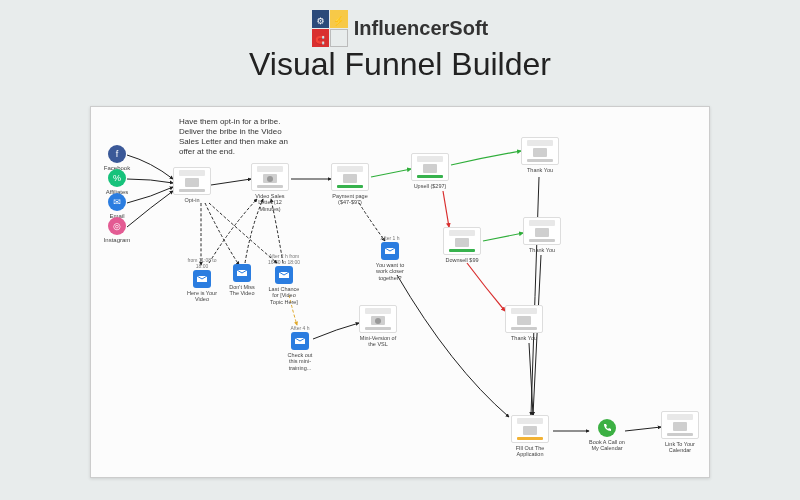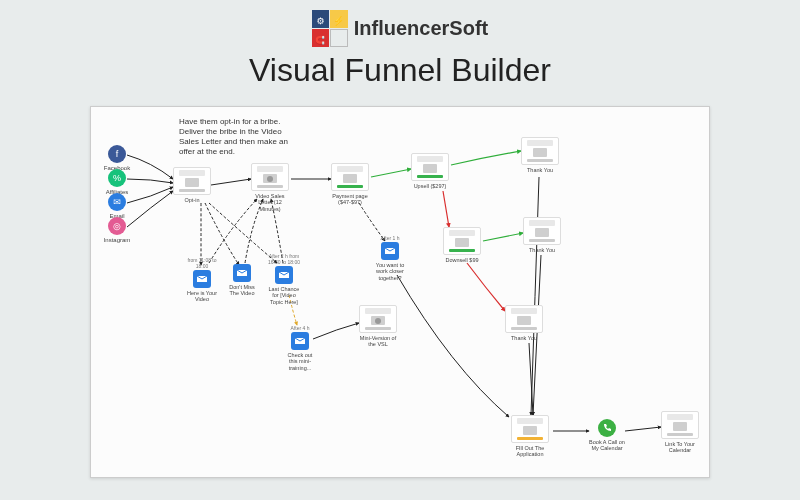--- a/index.html
+++ b/index.html
@@ -19,21 +19,21 @@
   }
   .brand-logo {
     width: 36px; height: 36px; display: grid;
     grid-template-columns: 1fr 1fr; grid-template-rows: 1fr 1fr;
     gap: 1px;
   }
   .brand-logo > div { display:flex; align-items:center; justify-content:center; }
   .bl1 { background:#2b4a7a; } .bl2 { background:#f7c948; }
   .bl3 { background:#d92f2f; } .bl4 { background:#e8ecec; border:1px solid #bbb; }
   .brand-name { font-size: 20px; font-weight: 800; color:#333; }
-  .title { font-size: 32px; color:#222; margin-top: 6px; font-weight: 400; }
+  .title { font-size: 32px; color:#222; font-weight: 400; }
 
   .canvas-wrap {
     position: absolute;
     left: 90px; top: 106px;
     width: 620px; height: 372px;
     background: #fcfcfc;
     border: 1px solid #ccc;
     box-shadow: 0 1px 3px rgba(0,0,0,0.12);
   }
   .canvas { position: relative; width: 100%; height: 100%; overflow: hidden; }

